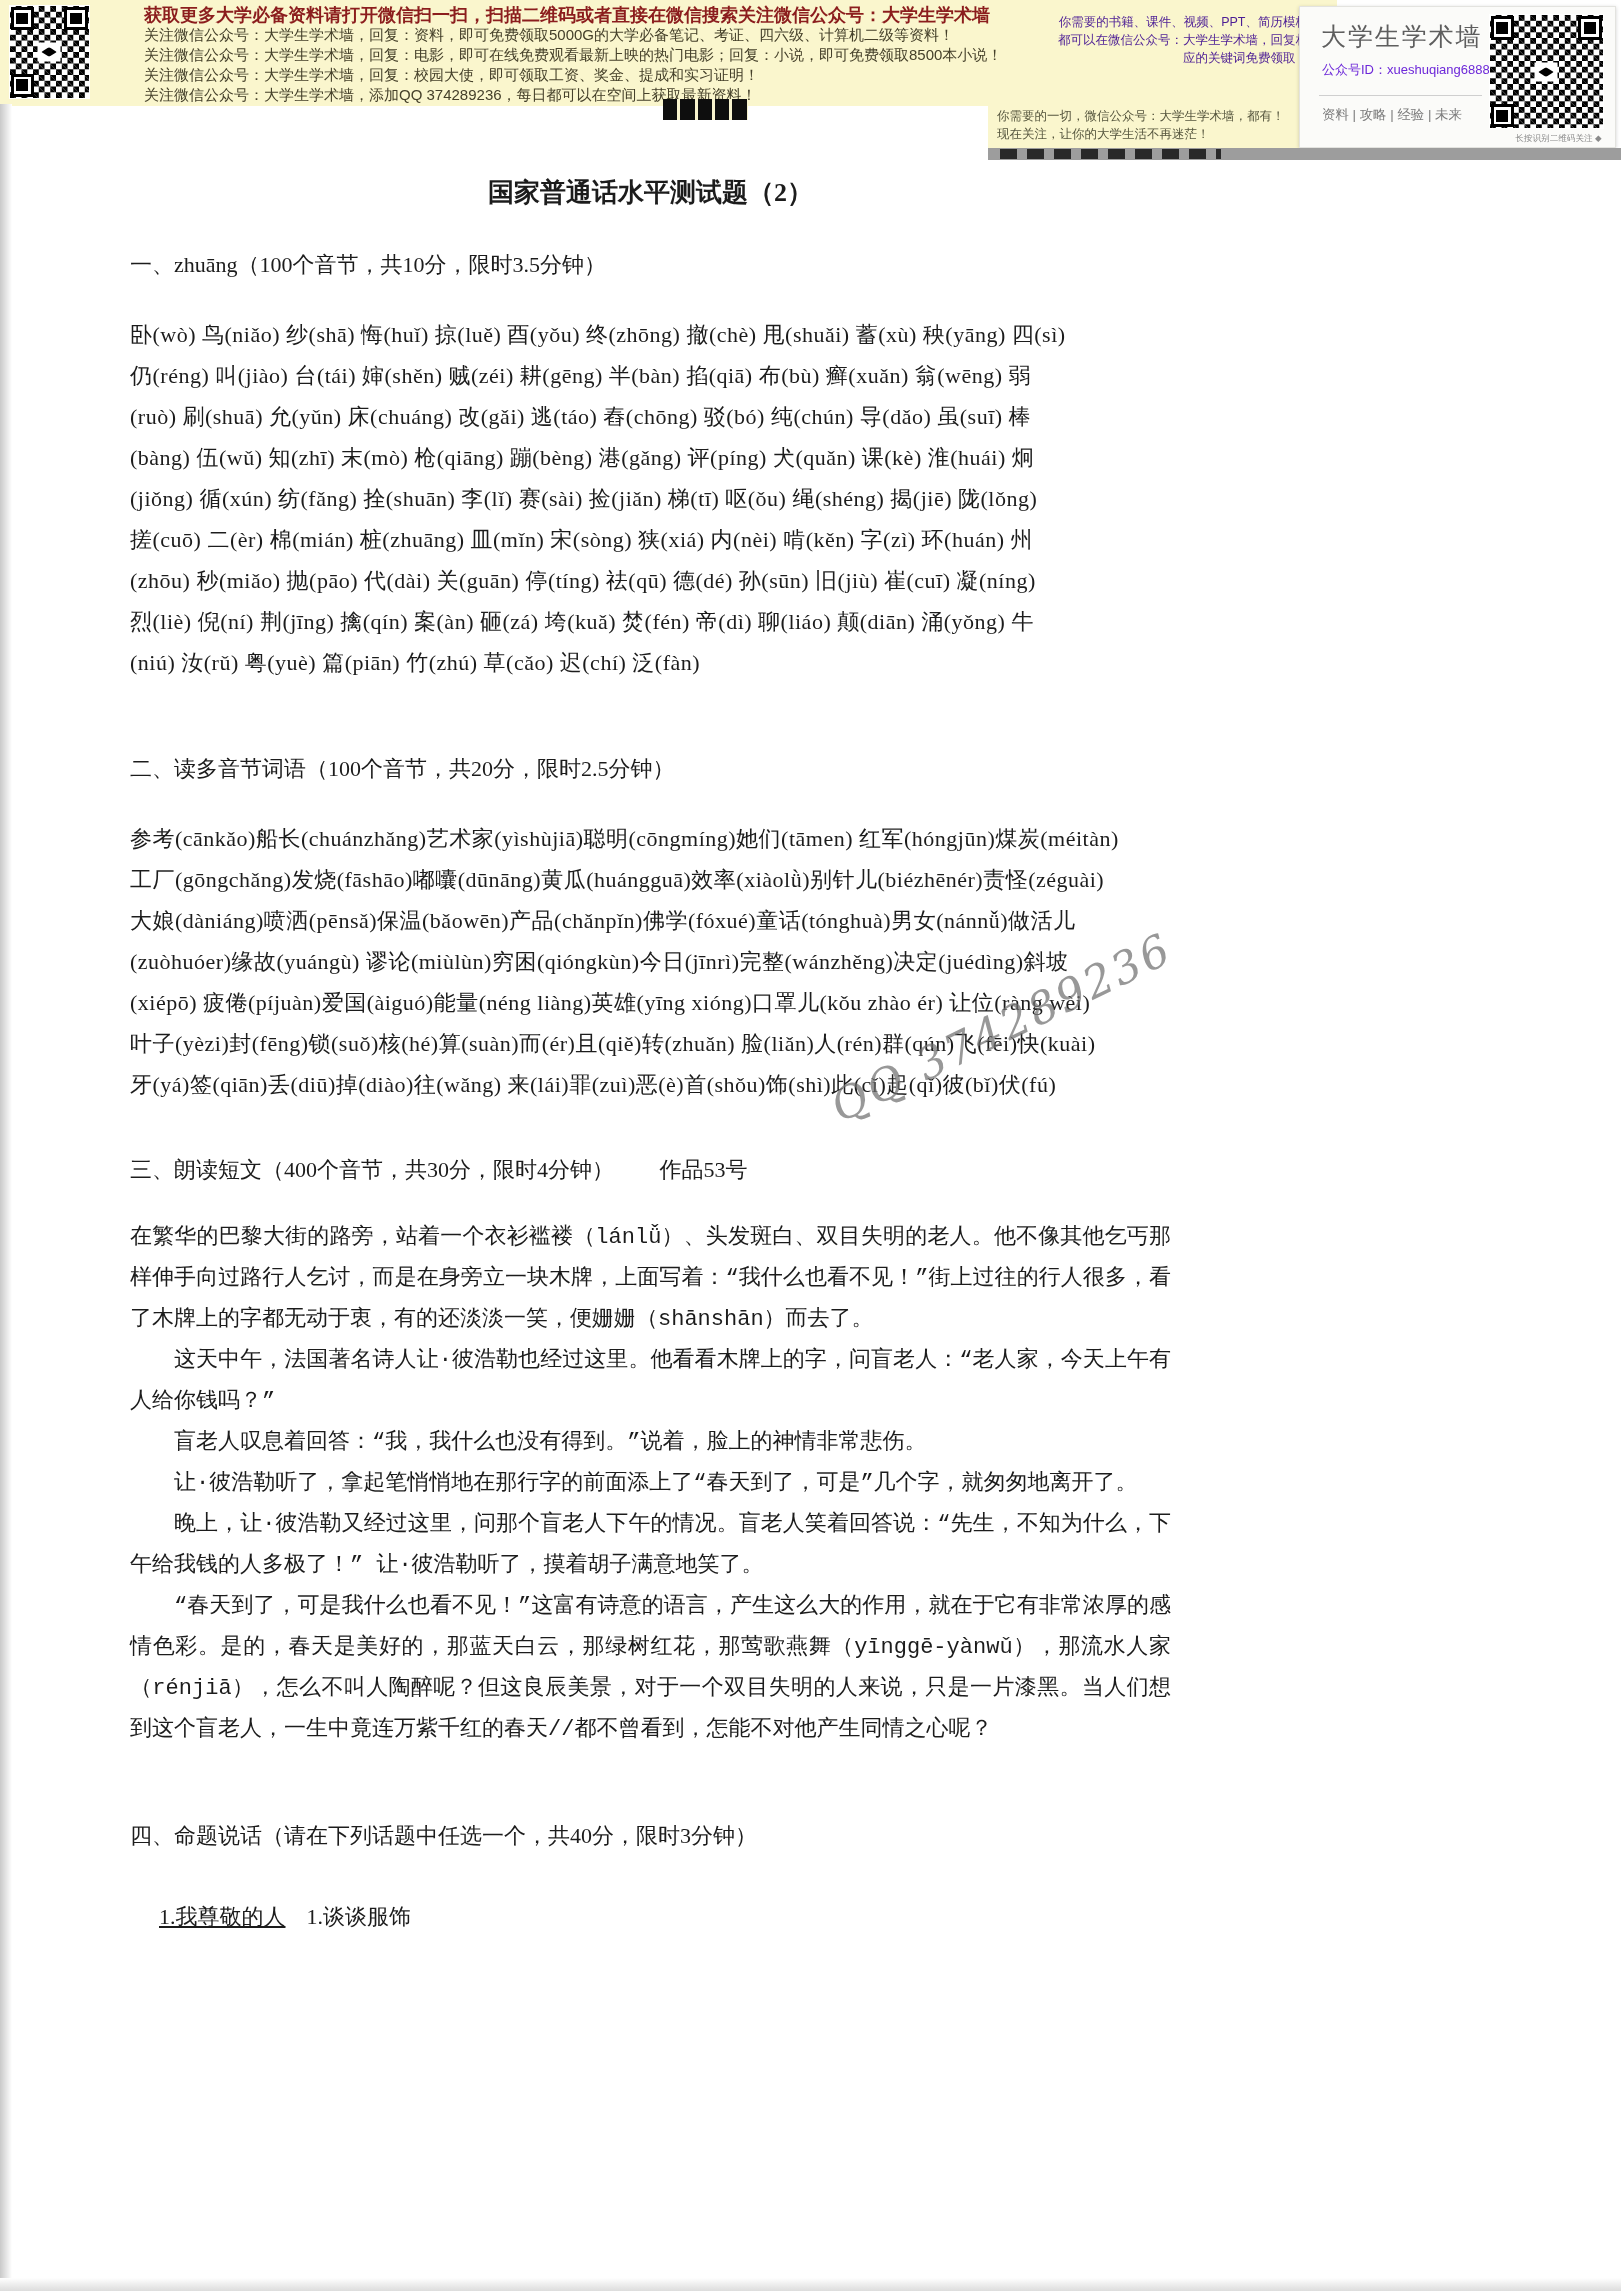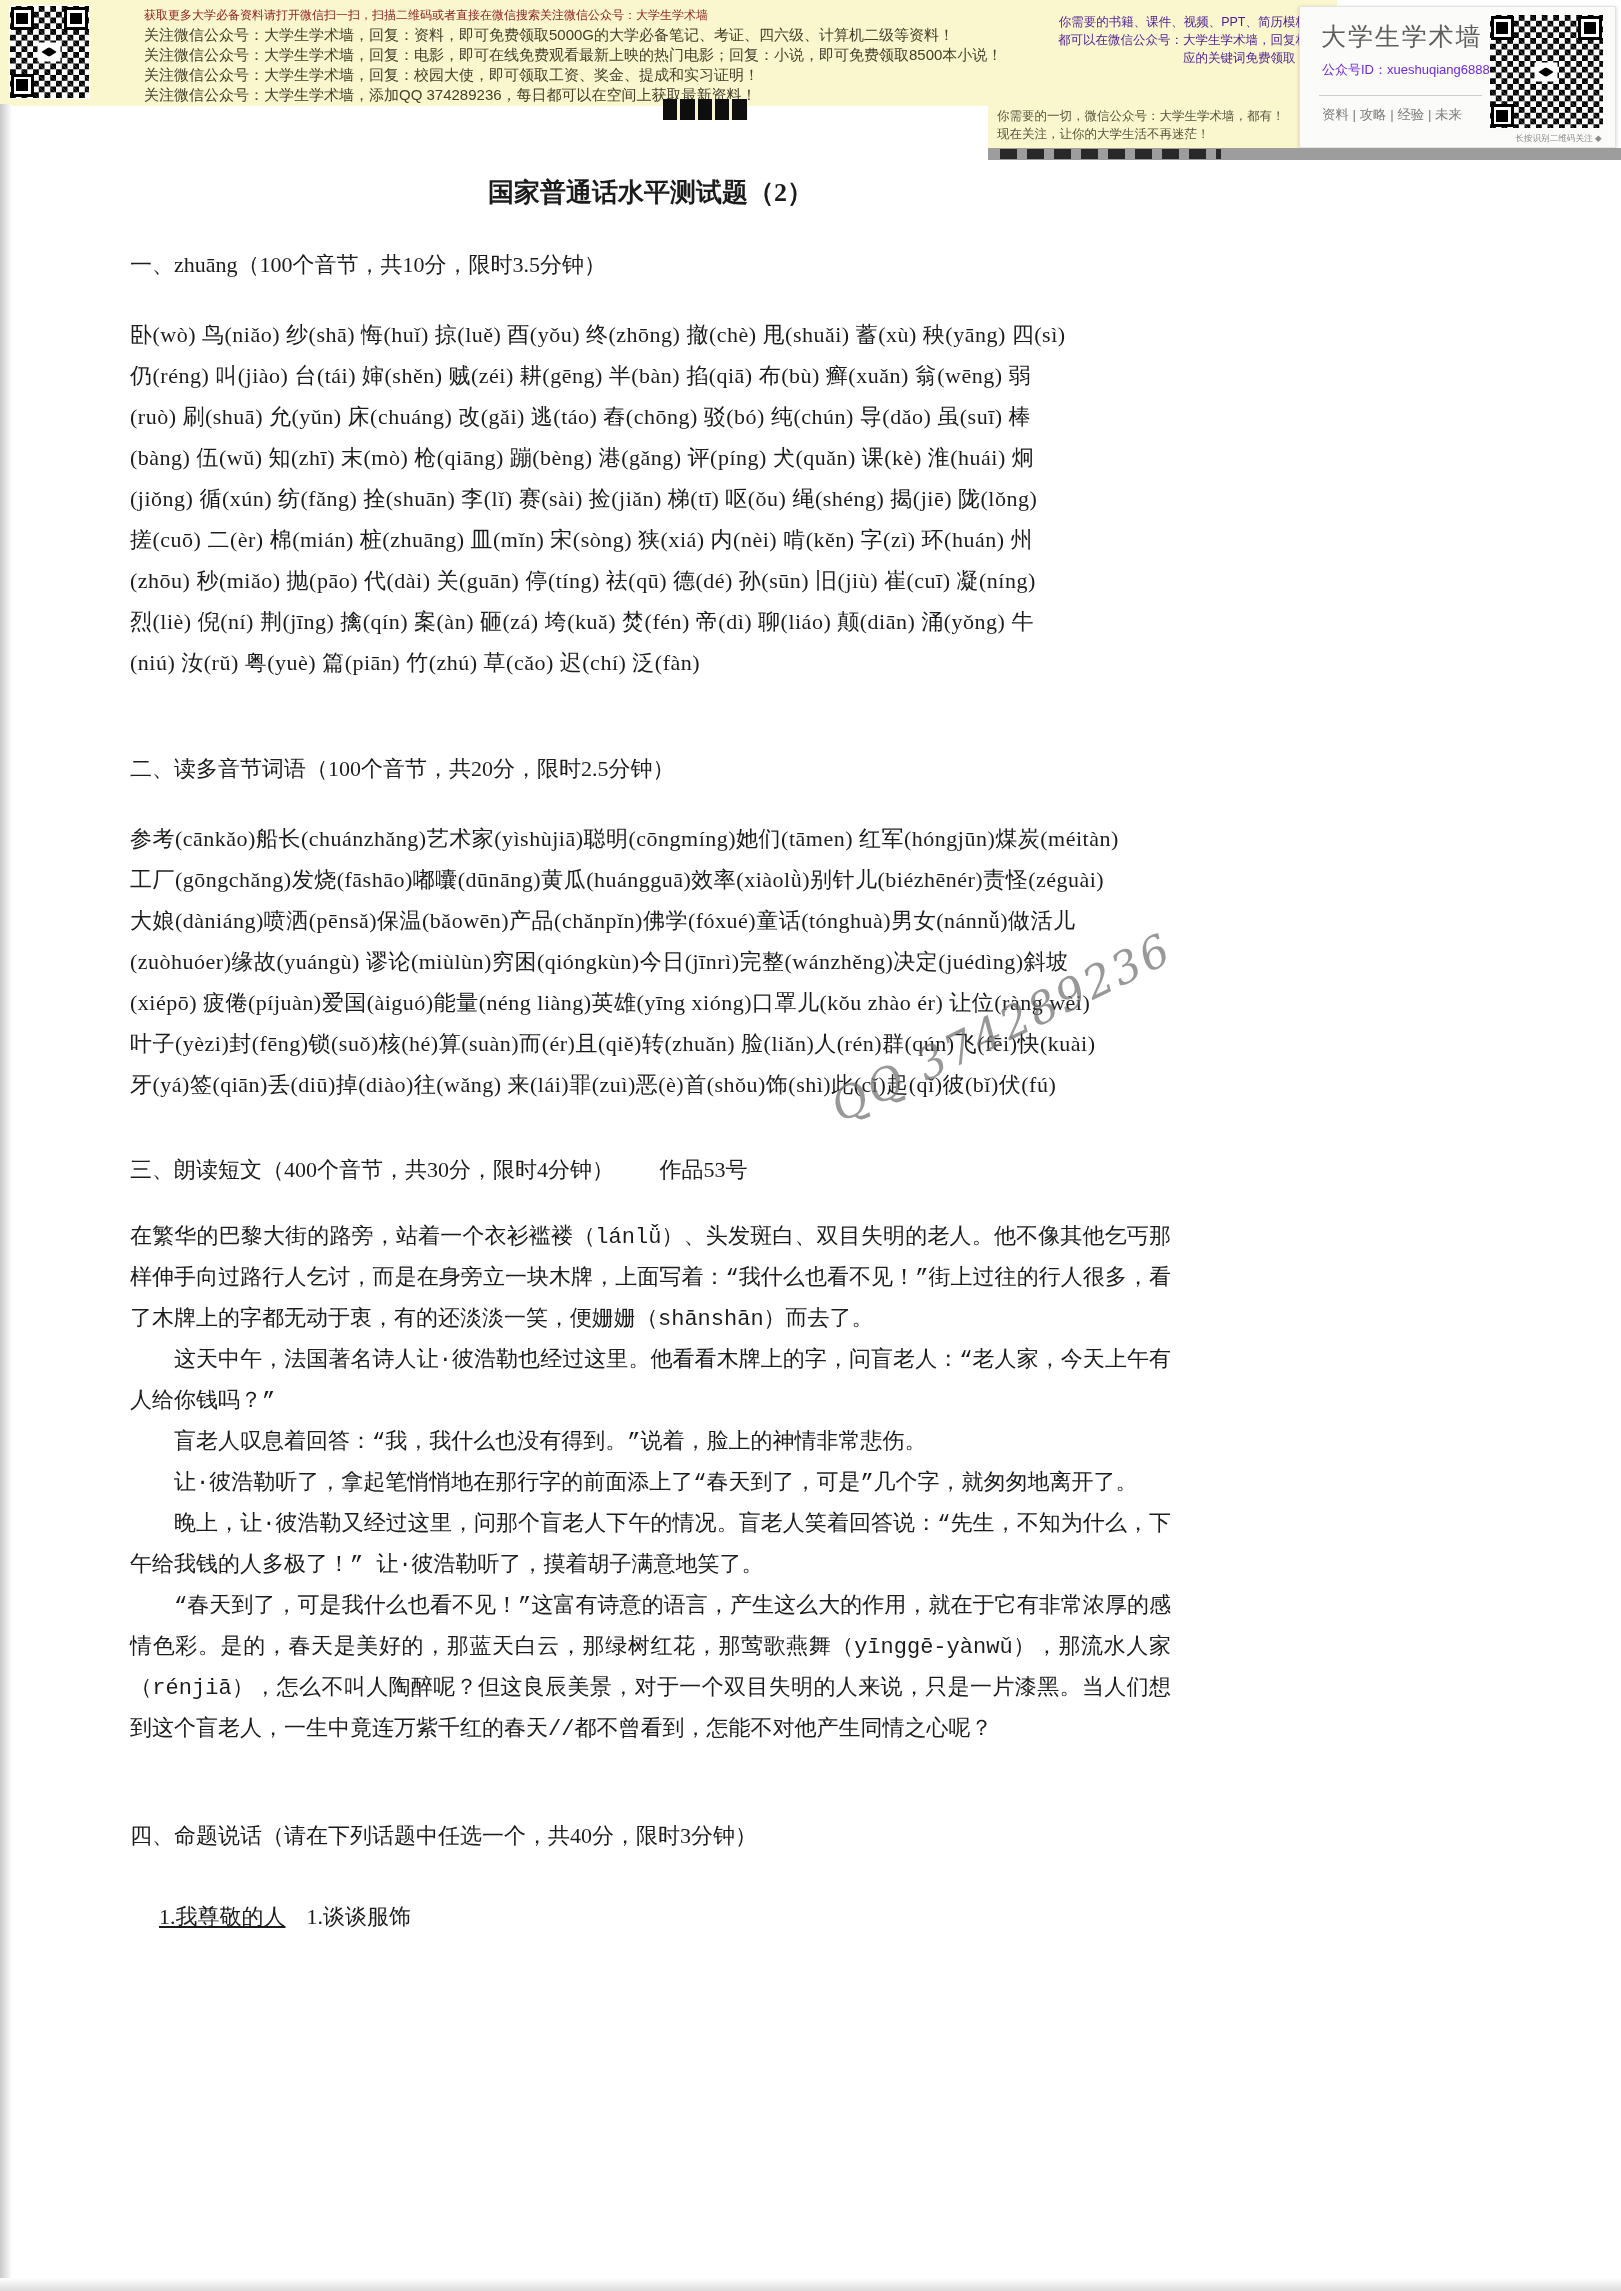--- a/index.html
+++ b/index.html
@@ -13,21 +13,21 @@
     background:linear-gradient(90deg,#c9c9c9,#ffffff);}
   .edge-bottom{position:absolute;left:0;bottom:0;width:1622px;height:13.4px;
     background:linear-gradient(180deg,#ffffff,#dcdcdc);}
   
   .banner{position:absolute;left:0;top:0;width:1622px;height:163px;}
   .banner-bg-main{position:absolute;left:0;top:0;width:1337px;height:106px;background:#faf6cd;}
   .banner-bg-sub{position:absolute;left:988px;top:106px;width:350px;height:42px;background:#faf6cd;}
   .banner-lines{position:absolute;left:144px;top:4.8px;width:865px;
     font-family:"Liberation Sans","DejaVu Sans",sans-serif;}
   .bline{white-space:nowrap;height:20px;line-height:20px;font-size:15px;color:#45402a;}
-  .bline.first{color:#8b1d1d;font-weight:normal;font-size:12px;}
+  .bline.first{color:#8b1d1d;font-weight:bold;font-size:18px;}
   .side-note{position:absolute;left:1020px;top:12.5px;width:288px;
     font:12.5px/18px "Liberation Sans","DejaVu Sans",sans-serif;color:#4c1d95;text-align:right;}
   .side-note2{position:absolute;left:997px;top:107px;width:317px;
     font:12.5px/18px "Liberation Sans","DejaVu Sans",sans-serif;color:#56563e;}
   .black-blob{position:absolute;left:663px;top:99px;width:85px;height:21px;
     background:repeating-linear-gradient(90deg,#0e0e0e 0 14.4px,#f7f3cd 14.4px 17.3px);}
   .gray-strip{position:absolute;left:988px;top:148px;width:634px;height:11.5px;background:#9d9d9d;}
   .strip-blob{position:absolute;left:11.5px;top:1px;width:221px;height:9.6px;
     background:repeating-linear-gradient(90deg,#282828 0 17.3px,#9d9d9d 17.3px 27px);}
   

